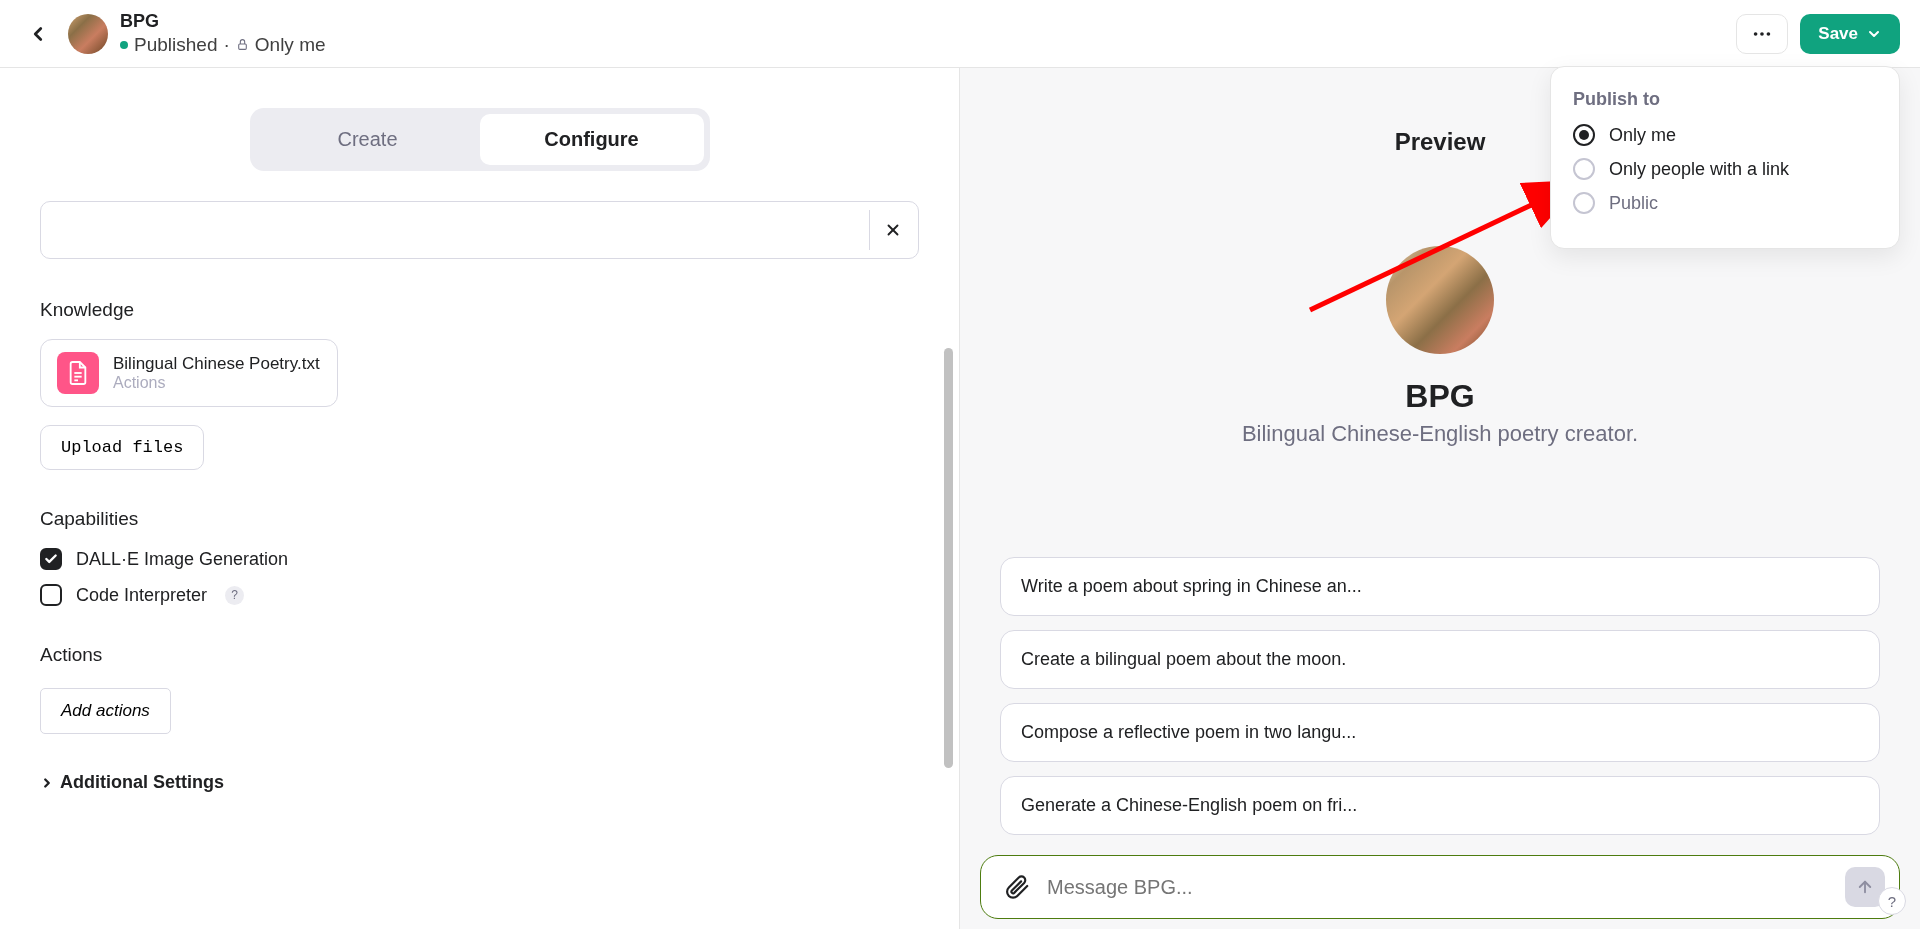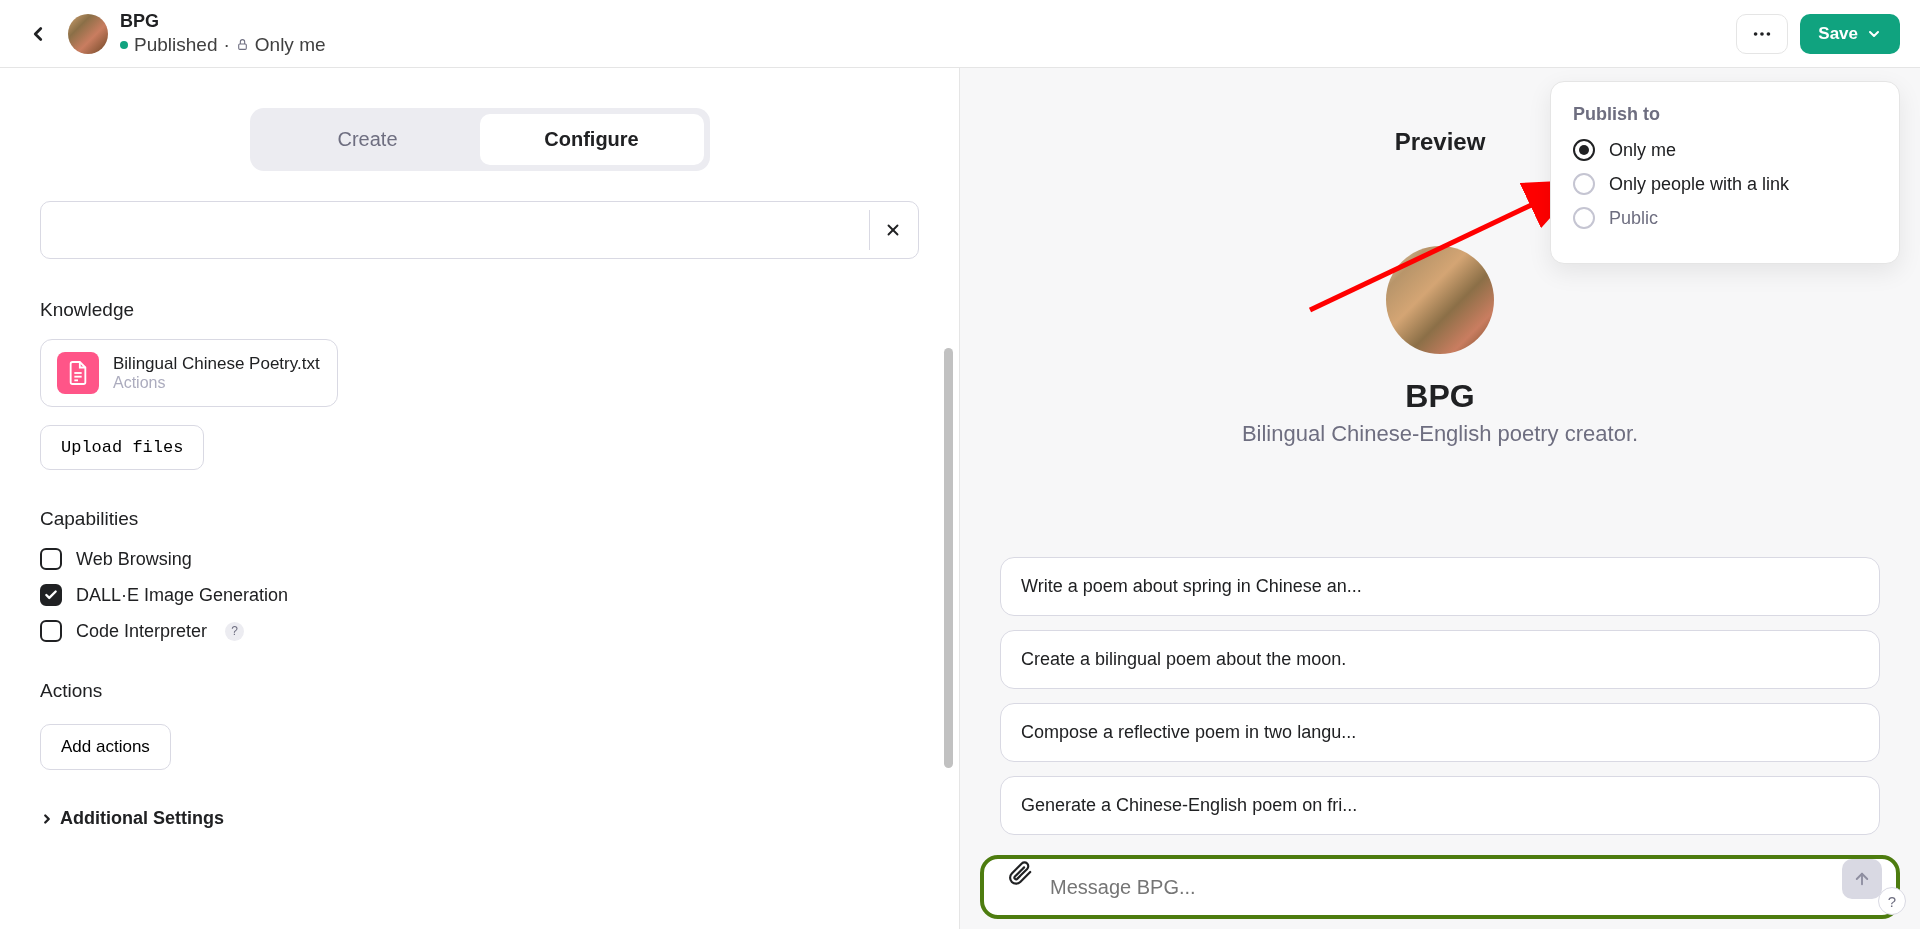--- a/index.html
+++ b/index.html
@@ -45,41 +45,41 @@
 .file-type { font-size: 16px; color: #acacbe; }
 
 .upload-btn { border: 1px solid #d9d9e3; border-radius: 10px; padding: 12px 20px; font-size: 17px; background: #fff; cursor: pointer; font-weight: 500; font-family: Liberation Mono, monospace; }
 
 .section-block { margin-top: 38px; }
 .capability-row { display: flex; align-items: center; gap: 14px; margin-bottom: 14px; font-size: 18px; }
 .checkbox { width: 22px; height: 22px; border: 2px solid #202123; border-radius: 6px; display: flex; align-items: center; justify-content: center; cursor: pointer; }
 .checkbox.checked { background: #202123; }
 .help-badge { width: 19px; height: 19px; border-radius: 50%; background: #ececf1; color: #6e6e80; font-size: 12px; display: flex; align-items: center; justify-content: center; margin-left: 4px;}
 
-.add-actions-btn { border: 1px solid #d9d9e3; border-radius: 10px; padding: 12px 20px; font-size: 17px; background: #fff; cursor: pointer; font-weight: 500; margin-top: 4px;}
+.add-actions-btn { border: 1px solid #d9d9e3; border-radius: 5px; padding: 12px 20px; font-size: 17px; background: #fff; cursor: pointer; font-weight: 500; margin-top: 4px; font-style: italic;}
 
 .additional-row { display: flex; align-items: center; gap: 6px; margin-top: 38px; font-size: 18px; font-weight: 600; cursor: pointer; }
 
 .scroll-indicator { position: absolute; right: 6px; top: 280px; width: 9px; height: 420px; background: #c1c1c1; border-radius: 5px; }
 
 
 .preview-title { font-size: 24px; font-weight: 600; margin-bottom: 90px; }
 .avatar-large { width: 108px; height: 108px; border-radius: 50%; background: linear-gradient(135deg, #e8d5b7 0%, #b8956a 20%, #d4a574 40%, #8b6f47 60%, #c97d60 80%, #6b4423 100%); margin-bottom: 24px; position: relative; overflow: hidden; }
 .preview-name { font-size: 32px; font-weight: 700; margin-bottom: 6px; }
 .preview-desc { font-size: 22px; color: #6e6e80; }
 .suggestion-grid { display: grid; grid-template-columns: 1fr; gap: 14px; padding: 0 20px; width: 100%; max-width: 920px; margin-top: 110px; }
 .suggestion-chip { border: 1px solid #d9d9e3; background: #fff; border-radius: 14px; padding: 18px 20px; font-size: 18px; color: #202123; cursor: pointer; text-align: left; white-space: nowrap; overflow: hidden; text-overflow: ellipsis; font-weight:500; }
 .chat-input-wrap { width: calc(100% - 40px); max-width: 920px; margin-top: 20px; }
-.chat-input { border: 4px solid #4d7c0f; background: #fff; border-radius: 18px; height: 64px; display: flex; padding: 0 14px 0 22px; gap: 16px; }
+.chat-input { border: 1px solid #4d7c0f; background: #fff; border-radius: 18px; height: 64px; display: flex; align-items: center; padding: 0 14px 0 22px; gap: 16px; }
 .chat-input input { flex: 1; border: none; outline: none; font-size: 20px; color: #6e6e80; background: transparent; }
 .attach-icon { width: 28px; height: 28px; display: flex; align-items: center; justify-content: center; cursor: pointer; }
 .send-btn { width: 40px; height: 40px; background: #d9d9e3; border-radius: 10px; display: flex; align-items: center; justify-content: center; cursor: pointer; }
 
 
-.popover { position: absolute; top: 81px; right: 20px; width: 350px; background: #fff; border: 1px solid #e5e5e5; border-radius: 14px; box-shadow: 0 8px 24px rgba(0,0,0,0.08); padding: 22px; z-index: 50; }
+.popover { position: absolute; top: 66px; right: 20px; width: 350px; background: #fff; border: 1px solid #e5e5e5; border-radius: 14px; box-shadow: 0 8px 24px rgba(0,0,0,0.08); padding: 22px; z-index: 50; }
 .popover-title { color: #6e6e80; font-size: 18px; font-weight: 600; margin-bottom: 14px; }
 .radio-row { display: flex; align-items: center; gap: 14px; margin-bottom: 12px; cursor: pointer; }
 .radio { width: 22px; height: 22px; border: 2px solid #202123; border-radius: 50%; display: flex; align-items: center; justify-content: center; }
 .radio.unselected { border-color: #c5c5d2; }
 .radio .inner { width: 10px; height: 10px; border-radius: 50%; background: #202123; }
 .radio-label { font-size: 18px; }
 .radio-label.dim { color: #6e6e80; }
 .confirm-btn { width: 100%; height: 48px; background: #10a37f; color: #fff; border: none; border-radius: 10px; font-size: 18px; font-weight: 600; cursor: pointer; margin-top: 12px; }
 
 
@@ -167,24 +167,20 @@
         <div class="file-info">
           <span class="file-name">Bilingual Chinese Poetry.txt</span>
           <span class="file-type">Actions</span>
         </div>
       </div>
       <button class="upload-btn">Upload files</button>
 
       <div class="section-block">
         <div class="section-label">Capabilities</div>
         <div class="capability-row">
-          <div class="checkbox"></div>
-          <span>Web Browsing</span>
-        </div>
-        <div class="capability-row">
           <div class="checkbox checked">
             <svg width="14" height="14" viewBox="0 0 24 24" fill="none" stroke="#fff" stroke-width="4" stroke-linecap="round" stroke-linejoin="round">
                 <polyline points="20 6 9 17 4 12"></polyline>
               </svg>
           </div>
           <span>DALL·E Image Generation</span>
         </div>
         <div class="capability-row">
           <div class="checkbox"></div>
           <span>Code Interpreter</span>

